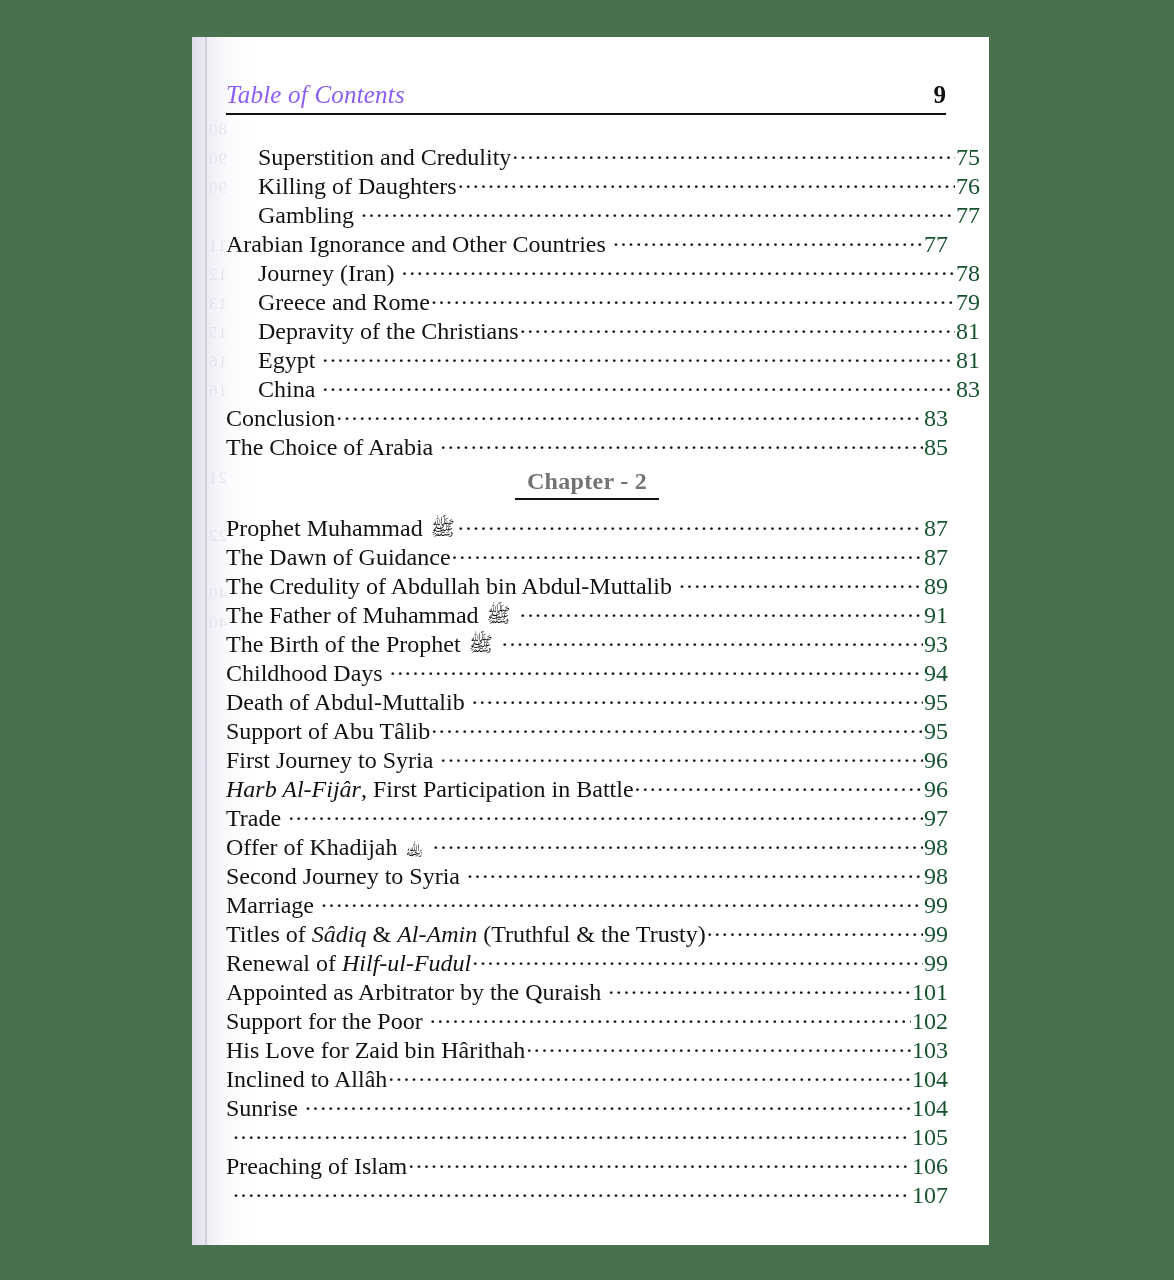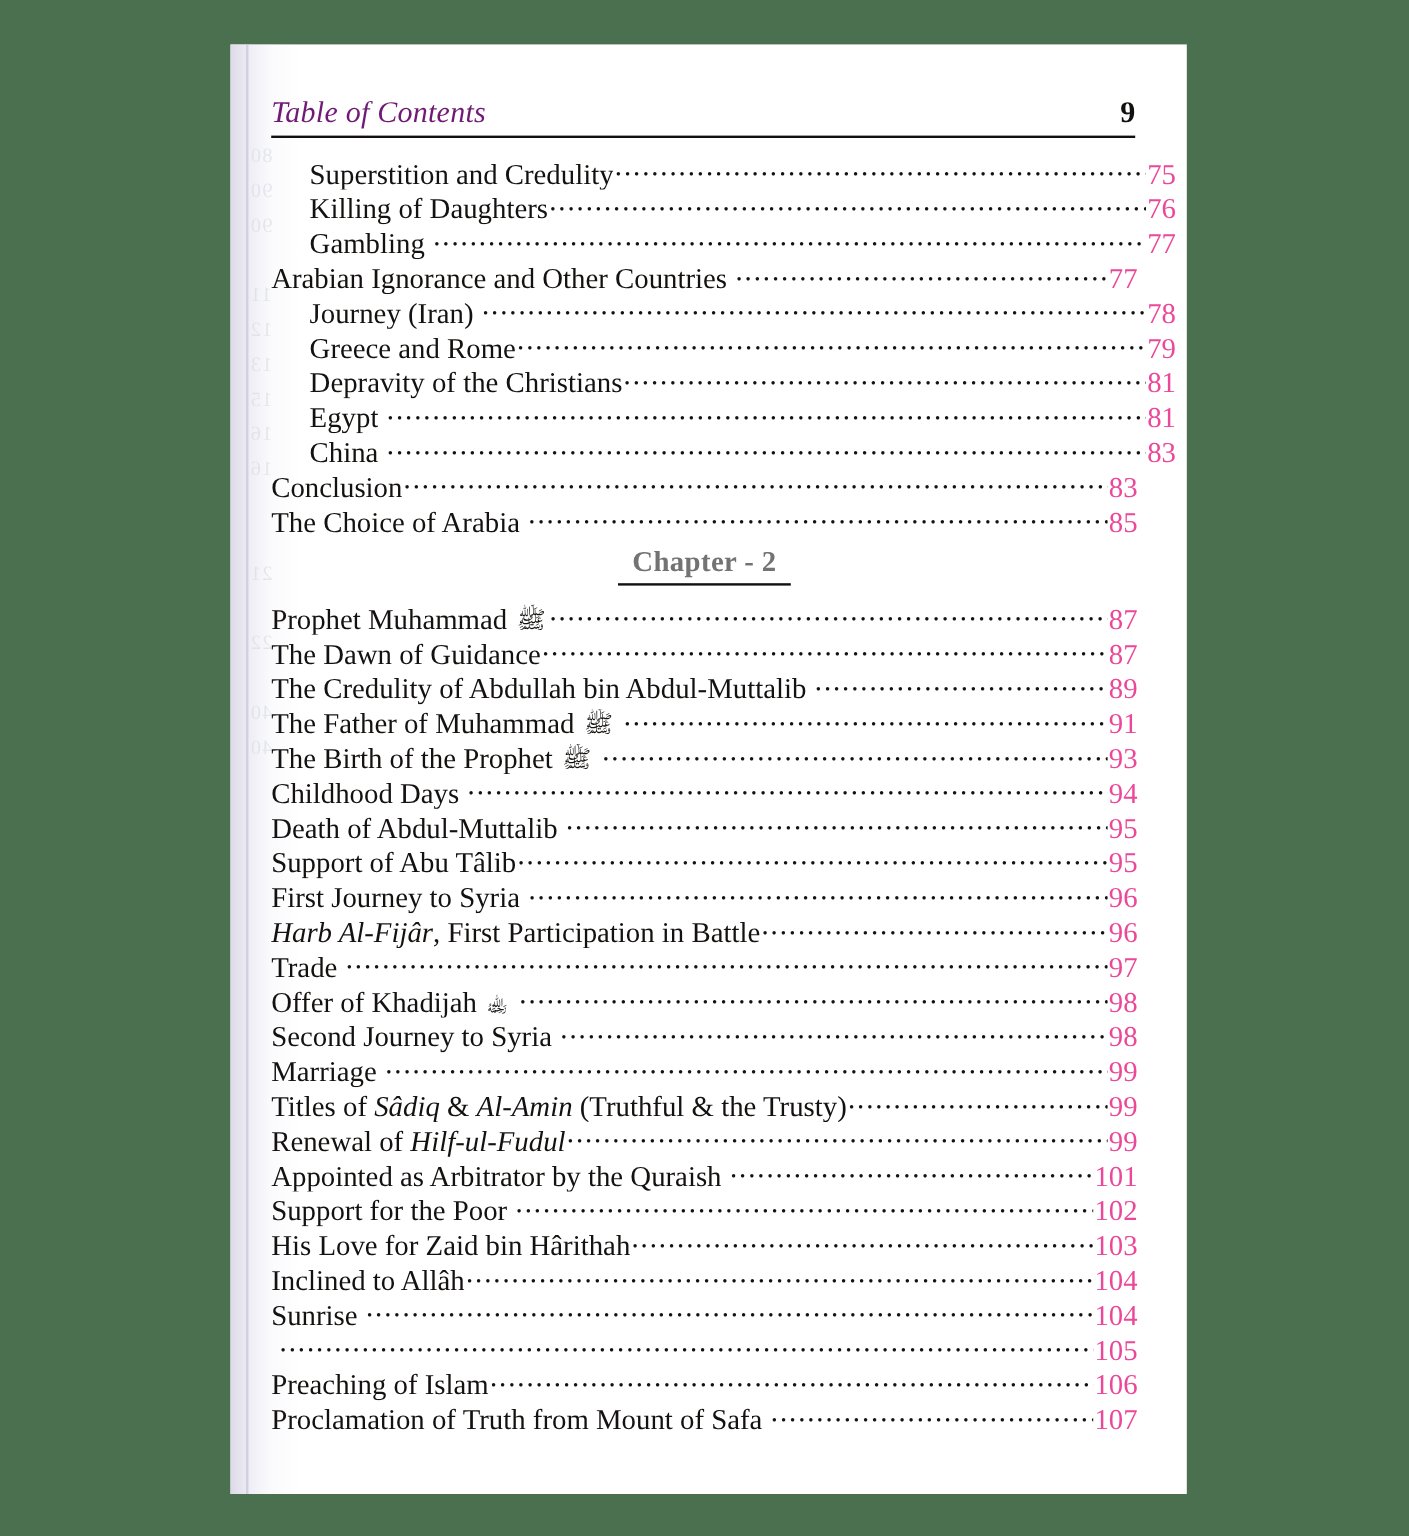--- a/index.html
+++ b/index.html
@@ -90,34 +90,34 @@
     width: 720px;
     display: flex;
     align-items: baseline;
     justify-content: space-between;
     border-bottom: 2.5px solid #12100e;
     padding-bottom: 4px;
   }
   .running-head-title {
     font-style: italic;
     font-size: 25px;
-    color: #701a75;
+    color: #8b5cf6;
     letter-spacing: 0.2px;
   }
   .running-head-folio {
     font-size: 25px;
     font-weight: bold;
     color: #131110;
   }
 
   
   .toc {
     position: absolute;
     left: 0;
-    top: 92px;
+    top: 104px;
     width: 722px;
   }
 
   .toc-entry {
     display: flex;
     align-items: baseline;
     width: 100%;
     height: 29px;
     font-size: 24px;
     color: #141210;
@@ -156,21 +156,21 @@
     color: #141210;
     white-space: nowrap;
   }
   
   .toc-entry.gap .toc-leader { margin-left: 7px; }
 
   .toc-page {
     flex: 0 0 auto;
     text-align: right;
     font-size: 24px;
-    color: #ec4899;
+    color: #14532d;
   }
 
   
   .chapter-head {
     height: 44px;
     display: flex;
     align-items: flex-start;
     justify-content: center;
     padding-top: 8px;
   }
@@ -388,21 +388,20 @@
           <div class="toc-entry gap">
             <span class="toc-leader"></span>
             <span class="toc-page">105</span>
           </div>
           <div class="toc-entry">
             <span class="toc-label">Preaching of Islam</span>
             <span class="toc-leader"></span>
             <span class="toc-page">106</span>
           </div>
           <div class="toc-entry gap">
-            <span class="toc-label">Proclamation of Truth from Mount of Safa</span>
             <span class="toc-leader"></span>
             <span class="toc-page">107</span>
           </div>
         </div>
     </div>
 
   </div>
 </div>
 
 </body></html>

